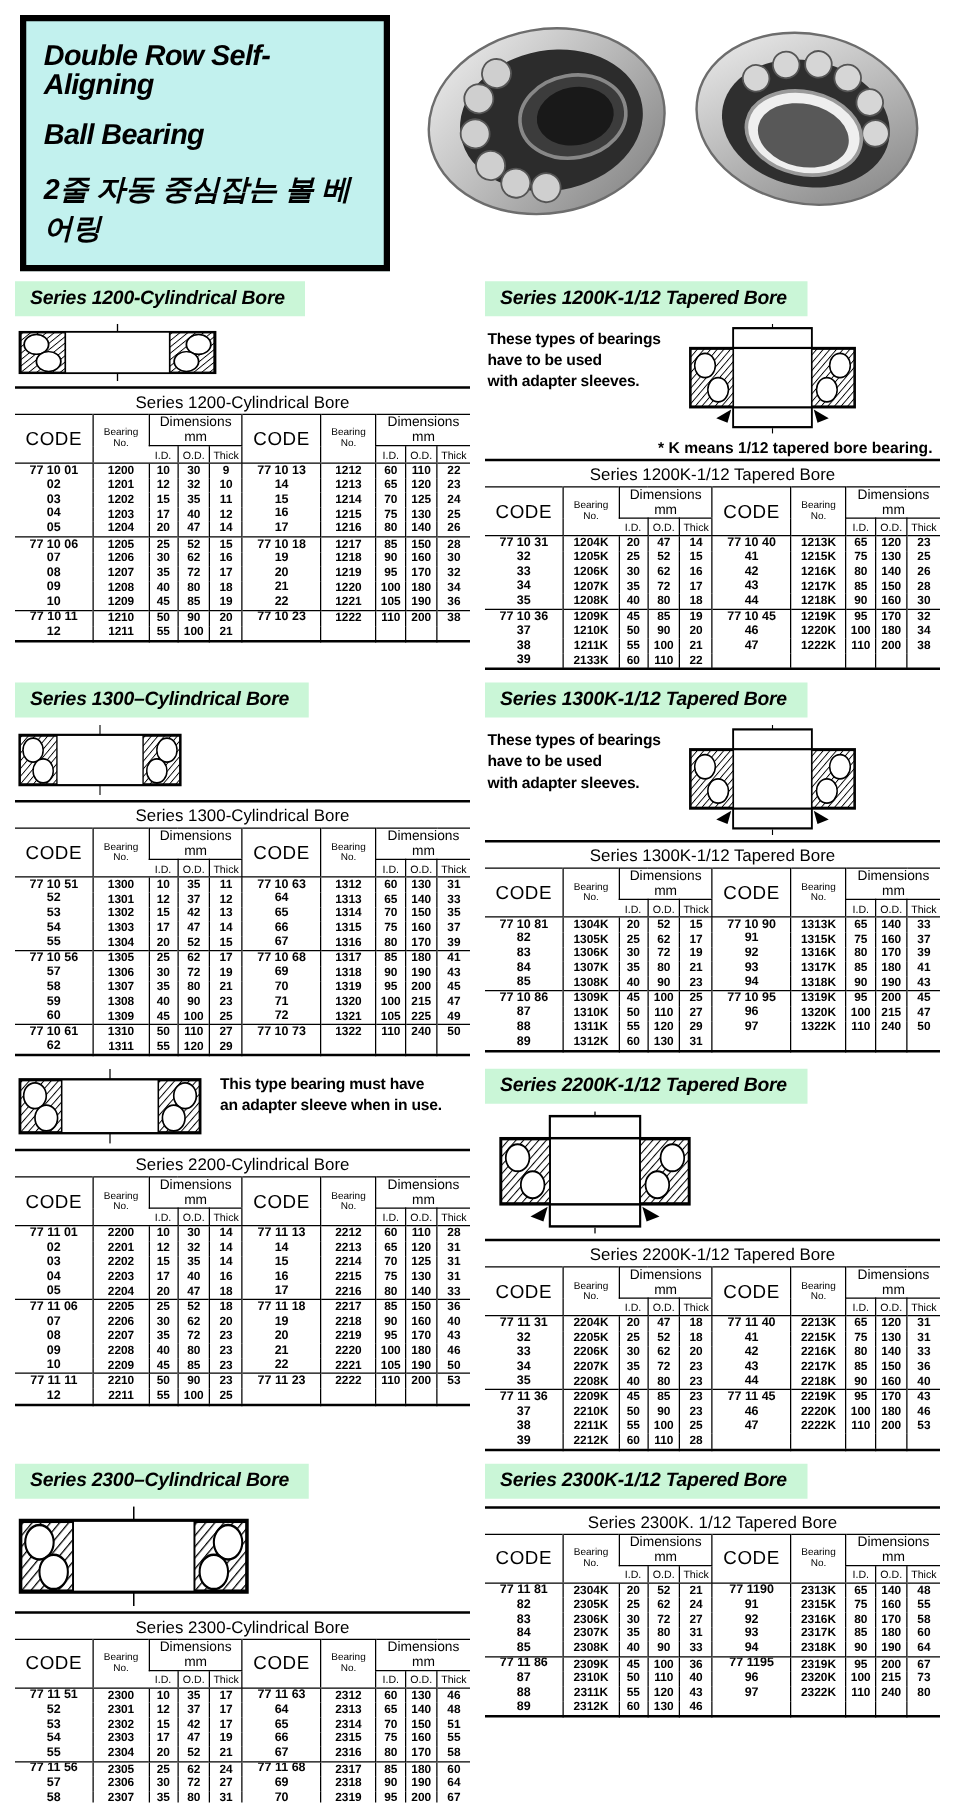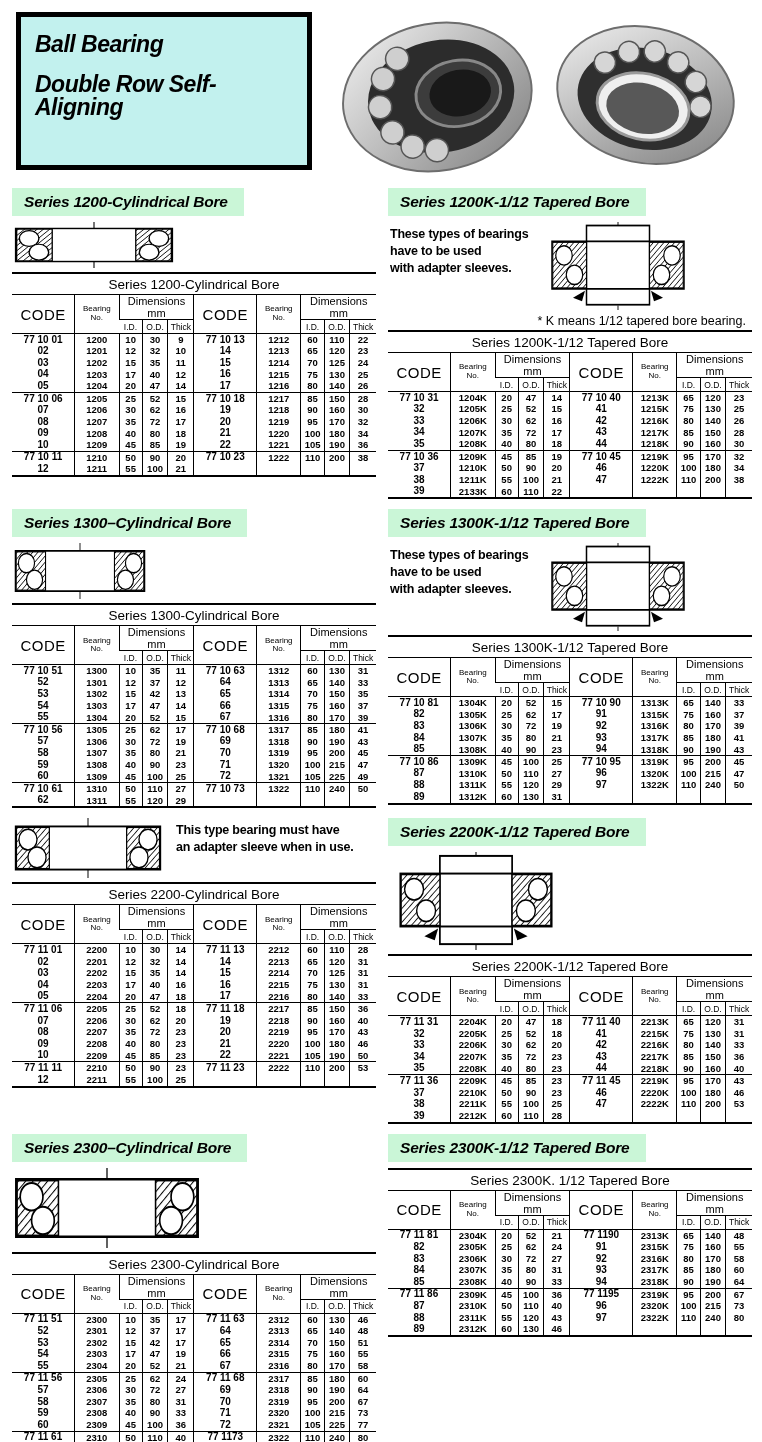--- a/index.html
+++ b/index.html
@@ -11,21 +11,21 @@
   .title-box .tl{font-weight:bold;font-style:italic;font-size:23px;line-height:1.0;margin-bottom:17px;letter-spacing:-0.5px;}
   .title-box .tl3{font-weight:bold;font-size:23px;margin-bottom:4px;font-style:italic;}
   .photos{flex:1;height:168px;}
   
   .sections{display:grid;grid-template-columns:364px 364px;column-gap:12px;row-gap:8px;padding:2px 10px 0 12px;}
   .section{min-width:0;}
   .bar{display:inline-block;background:#caf6d7;font-weight:bold;font-style:italic;font-size:15.5px;
        padding:5px 16px 5px 12px;margin:2px 0 4px 0;min-width:215px;box-sizing:border-box;letter-spacing:-0.2px;}
   .pre{display:flex;align-items:flex-start;gap:14px;margin:2px 0 4px 2px;}
   .note{font-size:12.5px;font-weight:bold;white-space:pre-line;line-height:1.35;padding-top:4px;letter-spacing:-0.2px;}
-  .footnote{font-size:12.5px;font-weight:normal;text-align:right;margin:0 6px 1px 0;}
+  .footnote{font-size:12.5px;font-weight:bold;text-align:right;margin:0 6px 1px 0;}
   .diag{flex:0 0 auto;}
   .d-cyl-sm{width:160px;height:46px;}
   .d-cyl-md{width:132px;height:56px;}
   .d-cyl-2200{width:148px;height:60px;}
   .d-cyl-lg{width:186px;height:80px;}
   .d-taper{width:150px;height:88px;}
   .d-taper-lg{width:172px;height:98px;}
   
   .table-title{border-top:2px solid #000;text-align:center;font-size:13.5px;padding:3px 0 2px 0;margin-top:2px;}
   table.btable{border-collapse:collapse;width:100%;table-layout:fixed;border-top:1.5px solid #000;border-bottom:2px solid #000;}
@@ -109,22 +109,23 @@
         </g>
         <ellipse cx="0" cy="12" rx="48" ry="34" fill="#efefef" stroke="#9a9a9a" stroke-width="3"></ellipse>
         <ellipse cx="0" cy="14" rx="38" ry="26" fill="#585858"></ellipse>
       </g>
     </symbol>
   </defs>
 </svg>
 
 <div class="page-header">
   <div class="title-box">
+    <div class="tl">Double Row Self-Aligning</div>
     <div class="tl">Ball Bearing</div>
-    <div class="tl">Double Row Self-Aligning</div>
+    <div class="tl3">2줄 자동 중심잡는 볼 베어링</div>
   </div>
   <svg class="photos">
       <use href="#sym-photos"></use>
     </svg>
 </div>
 
 <div class="sections">
 
   <div class="section">
     <div class="bar">Series 1200-Cylindrical Bore</div>

